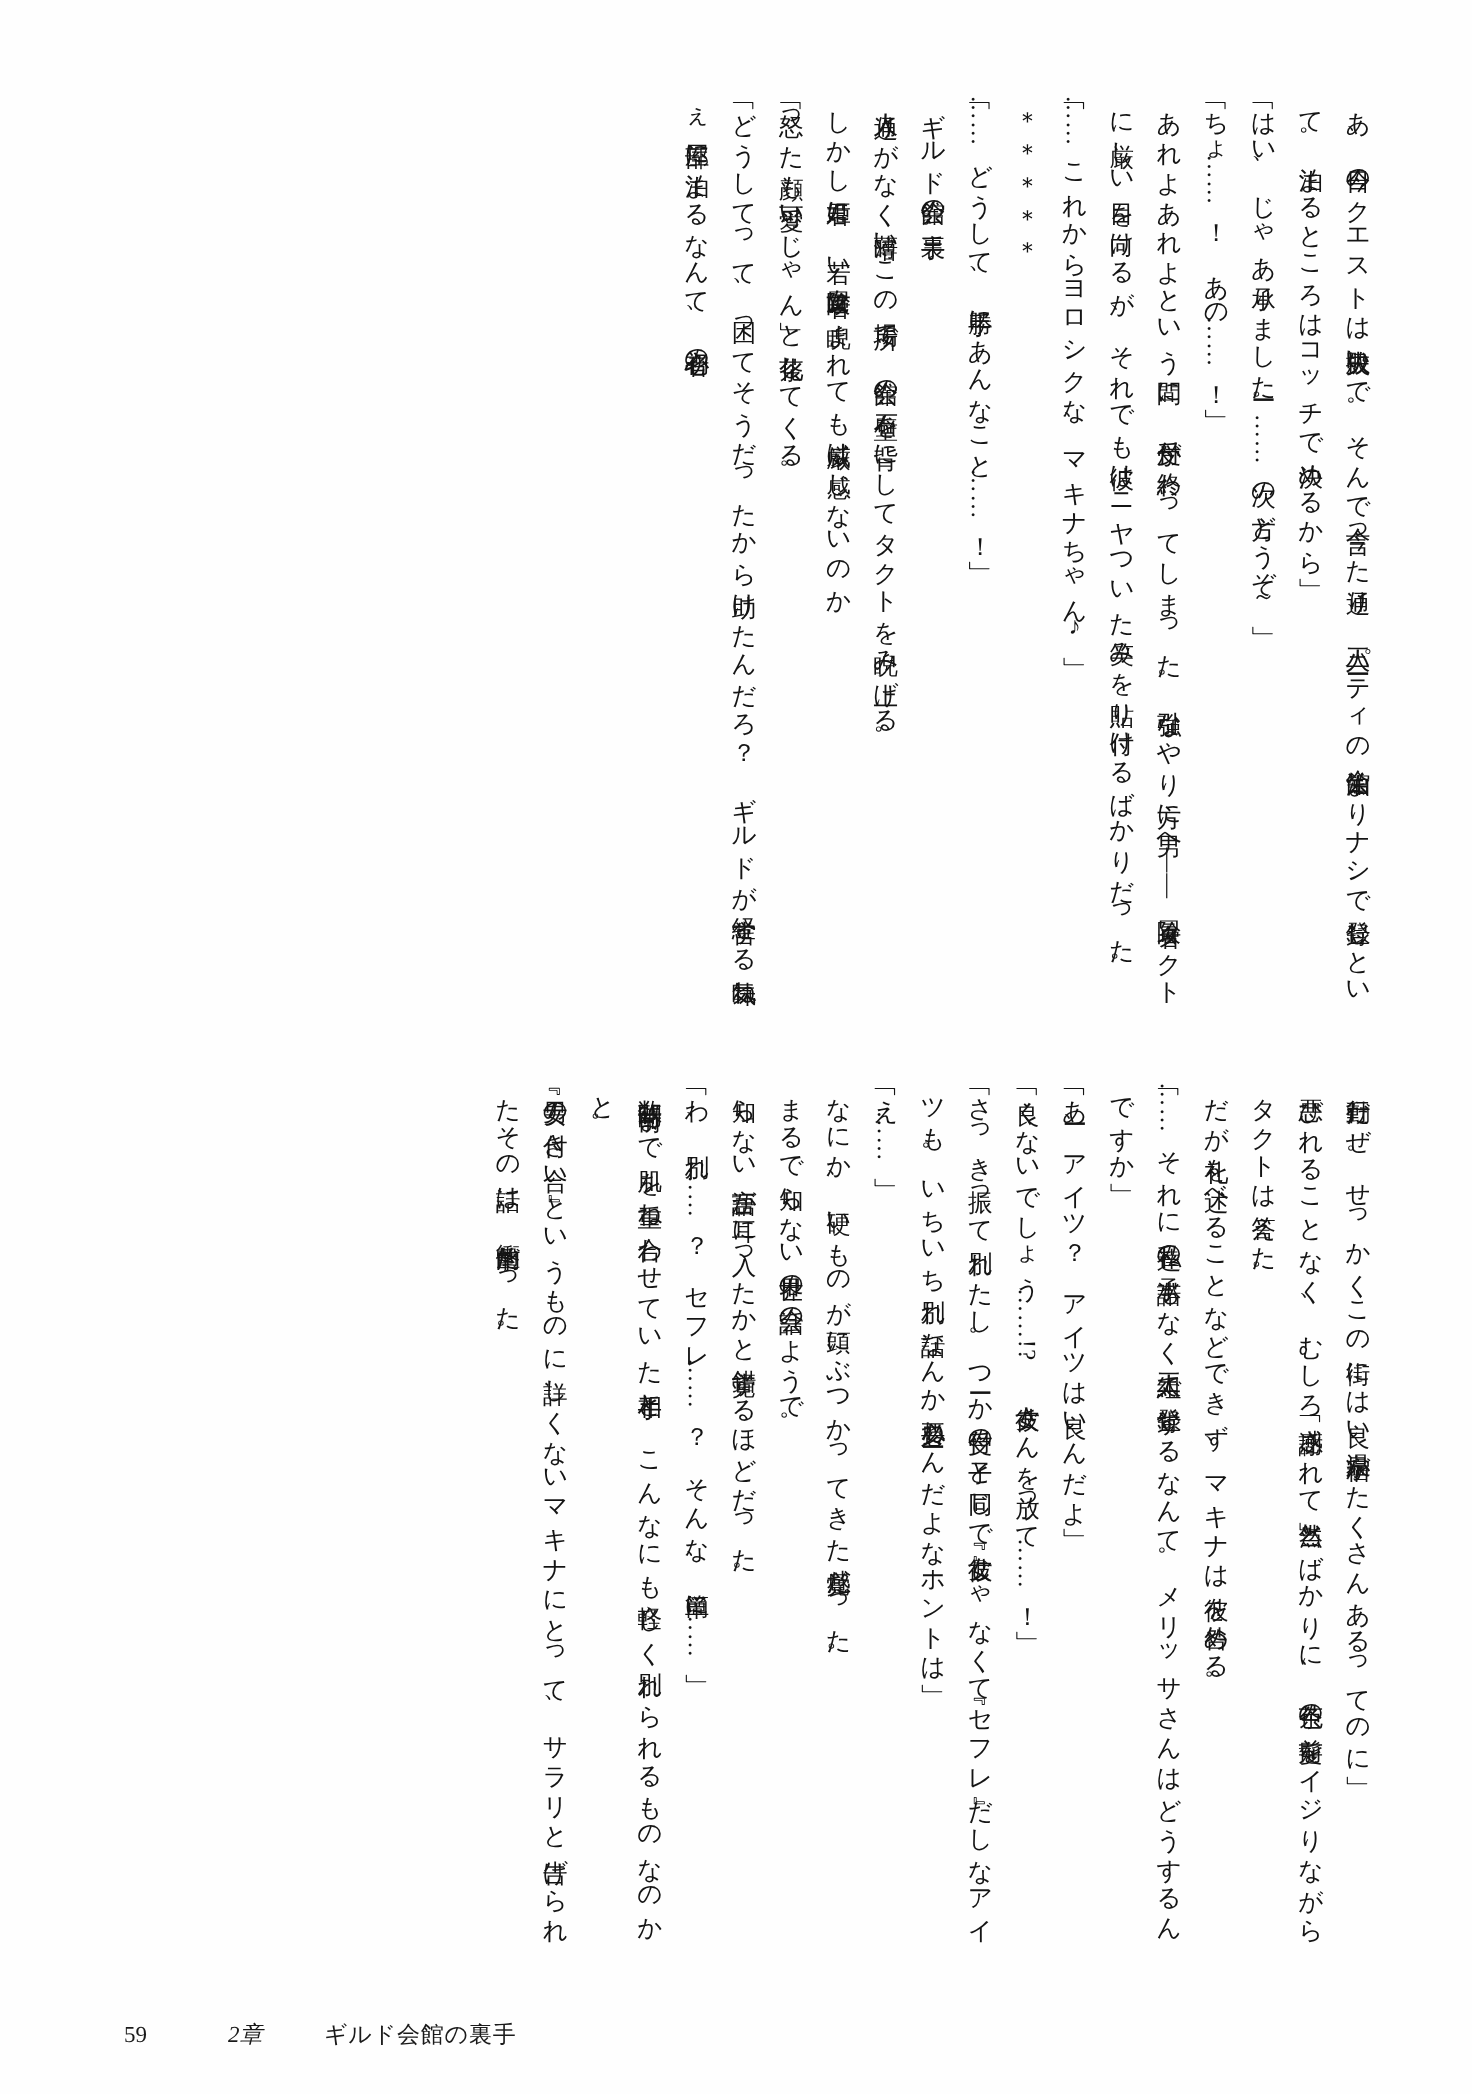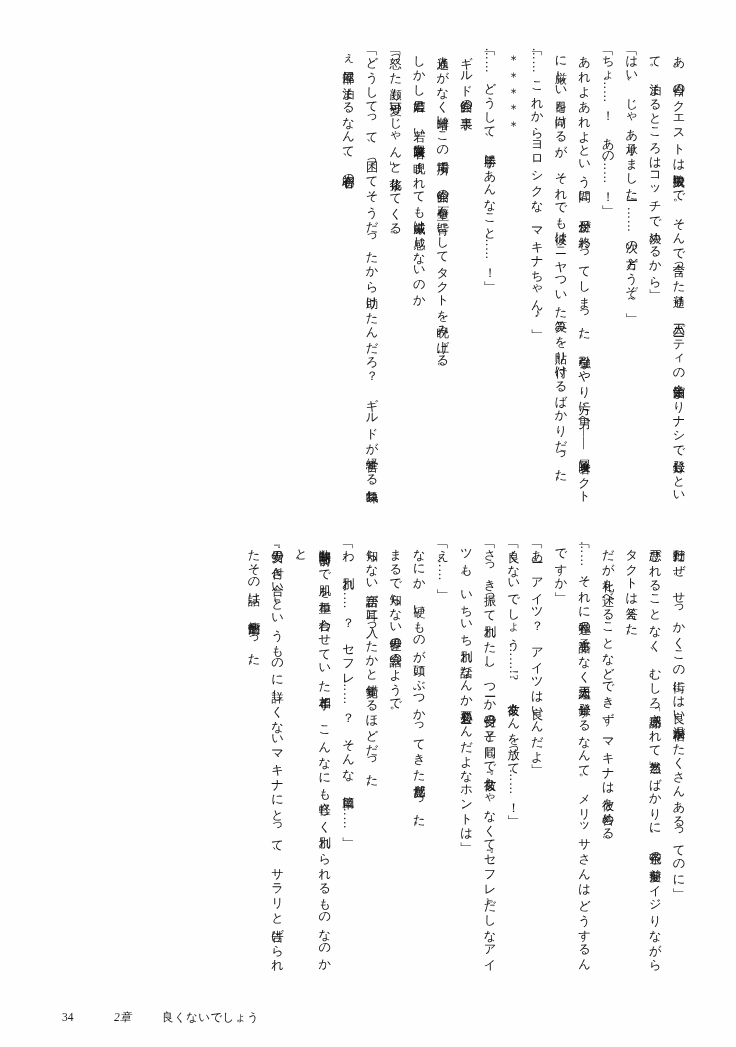--- a/index.html
+++ b/index.html
@@ -118,18 +118,18 @@
     <p class="indent">「え……」</p>
     <p class="indent">なにか、硬いものが頭にぶつかってきた感覚だった。</p>
     <p class="indent">まるで知らない世界の会話のようで。</p>
     <p class="indent">知らない言語が耳に入ったかと錯覚するほどだった。</p>
     <p class="indent">「わ、別れ……？　セフレ……？　そんな、簡単に……」</p>
     <p class="indent">数時間前まで肌を重ね合わせていた相手と、こんなにも軽々しく別れられるものなのかと。</p>
     <p class="indent">『男女の付き合い』というものに詳しくないマキナにとって、サラリと告げられたその話は、衝撃的だった。</p>
   </div>
 
   <div class="footer">
-    <span class="pgnum">34</span>
+    <span class="pgnum">59</span>
     <span class="chap">2章</span>
-    <span class="chaptitle">良くないでしょう</span>
+    <span class="chaptitle">ギルド会館の裏手</span>
   </div>
 
 </div>
 
 </body></html>

